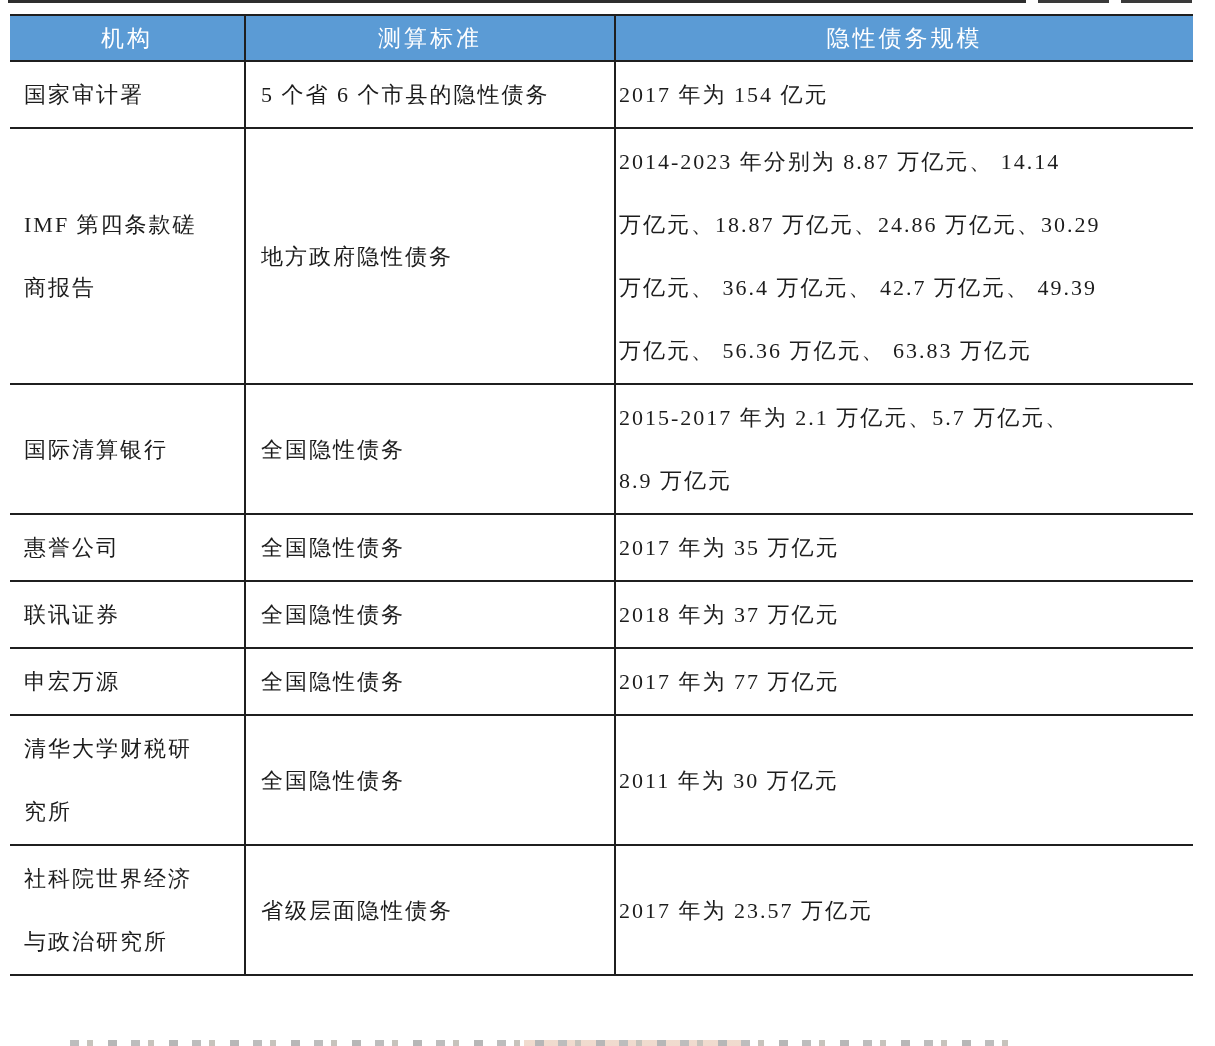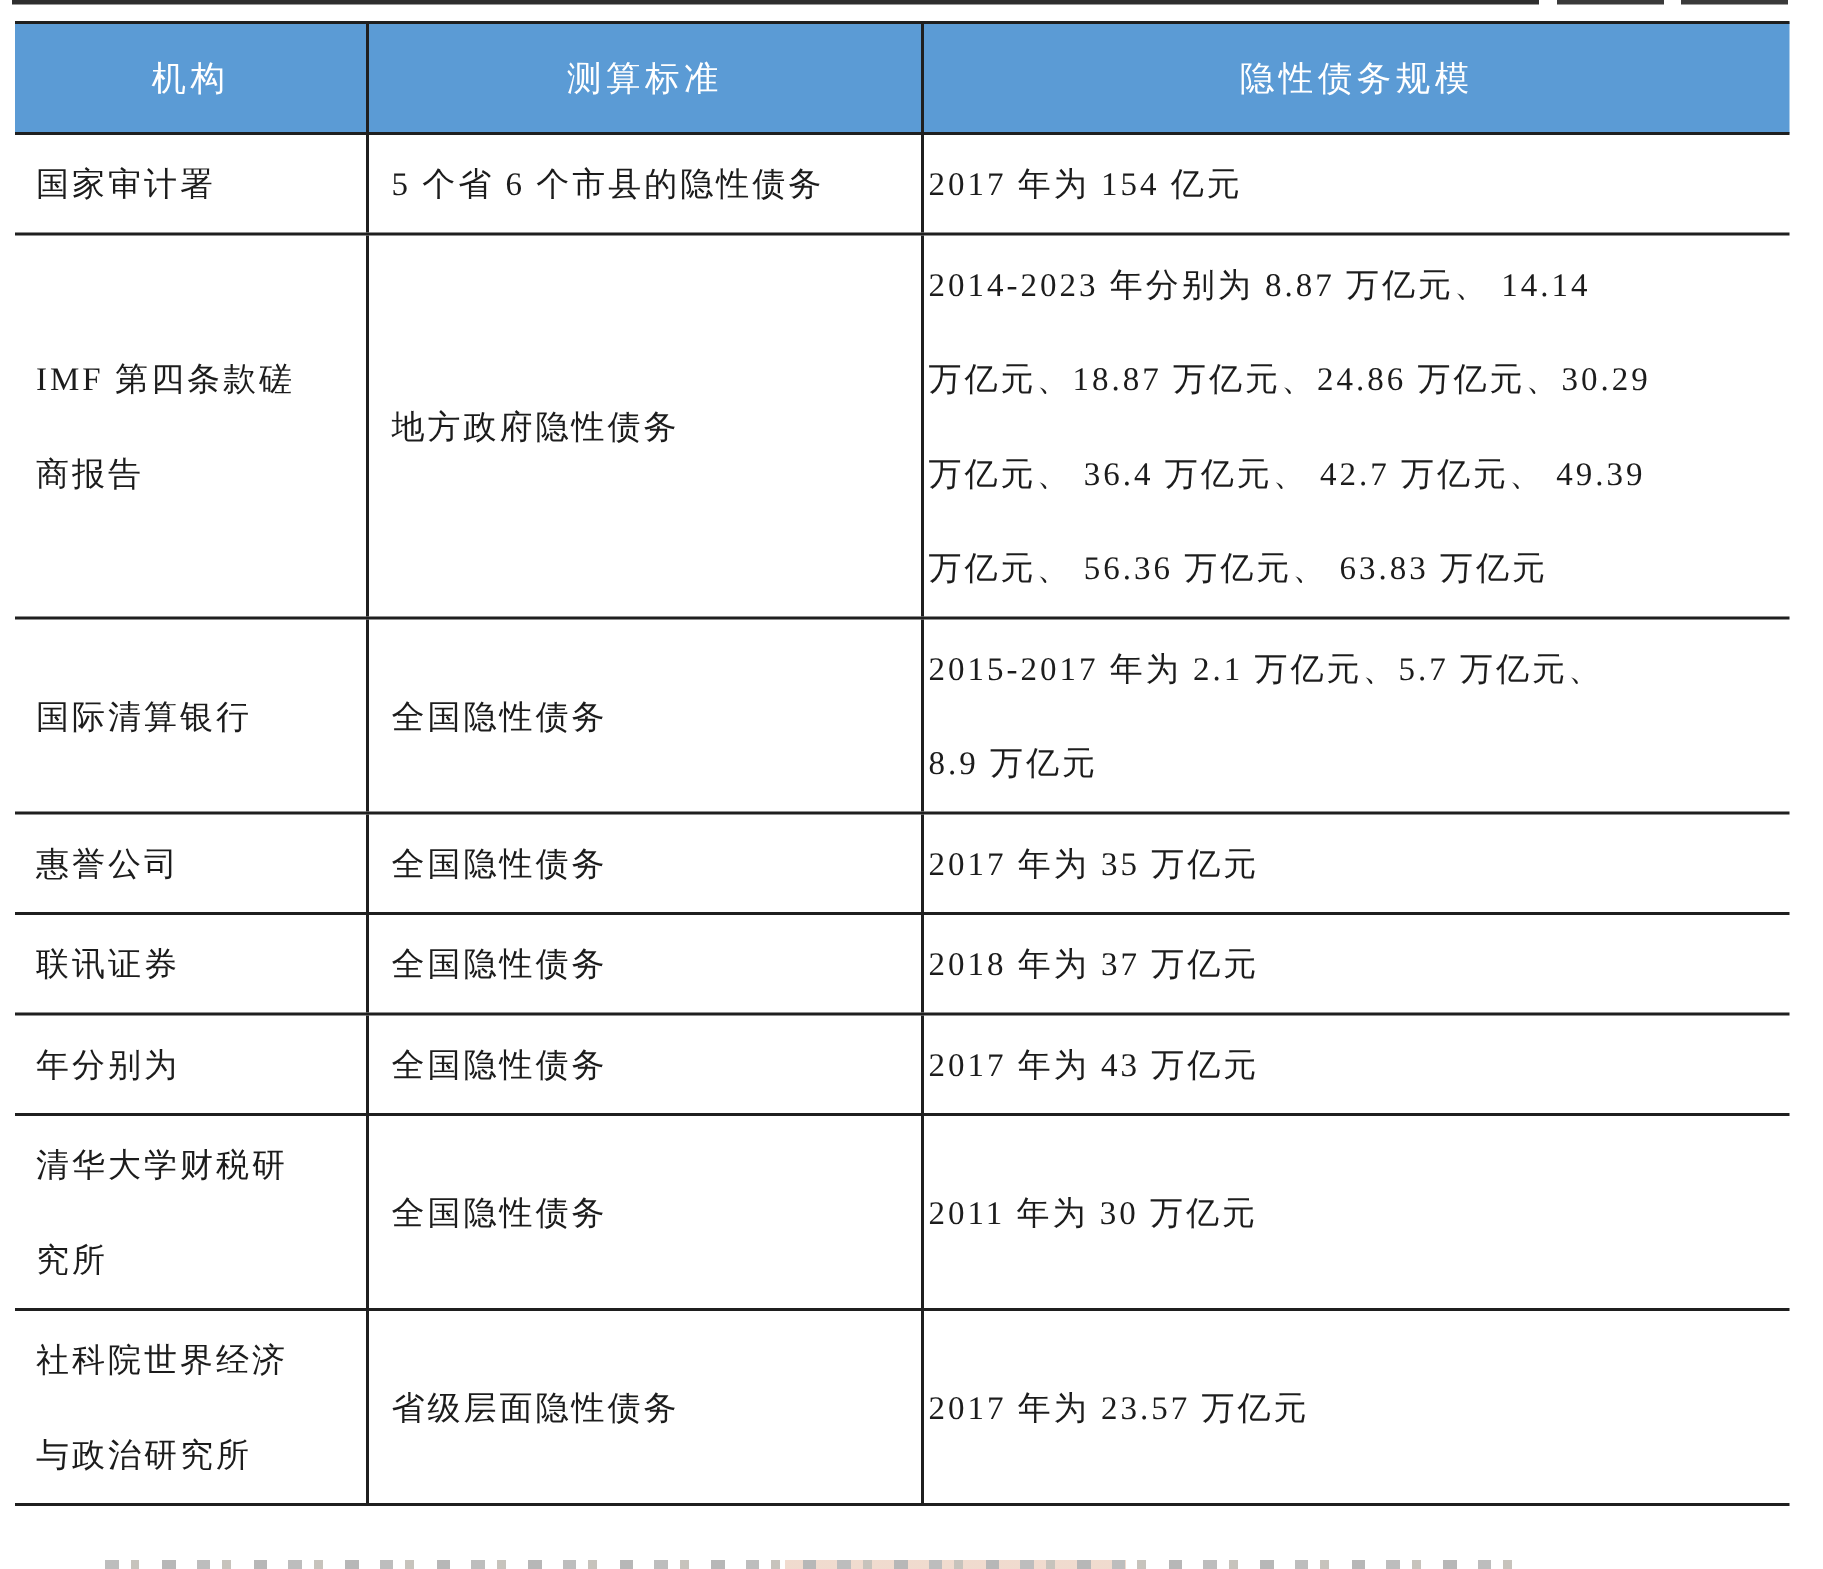--- a/index.html
+++ b/index.html
@@ -33,21 +33,21 @@
 
   table.debt-table {
     position: absolute;
     top: 14px;
     left: 10px;
     width: 1183px;
     border-collapse: collapse;
     table-layout: fixed;
   }
 
-  thead tr { height: 74px; }
+  thead tr { height: 46px; }
   thead th {
     background: #5b9bd5;
     color: #ffffff;
     font-size: 23px;
     font-weight: normal;
     letter-spacing: 3px;
     text-align: center;
     vertical-align: middle;
     border-top: 2px solid #1f1f1f;
     border-bottom: 2px solid #1f1f1f;
@@ -146,23 +146,23 @@
         <td>惠誉公司</td>
         <td>全国隐性债务</td>
         <td>2017 年为 35 万亿元</td>
       </tr>
       <tr>
         <td>联讯证券</td>
         <td>全国隐性债务</td>
         <td>2018 年为 37 万亿元</td>
       </tr>
       <tr>
-        <td>年分别为</td>
+        <td>申宏万源</td>
         <td>全国隐性债务</td>
-        <td>2017 年为 43 万亿元</td>
+        <td>2017 年为 77 万亿元</td>
       </tr>
       <tr>
         <td>清华大学财税研
 究所</td>
         <td>全国隐性债务</td>
         <td>2011 年为 30 万亿元</td>
       </tr>
       <tr>
         <td>社科院世界经济
 与政治研究所</td>

